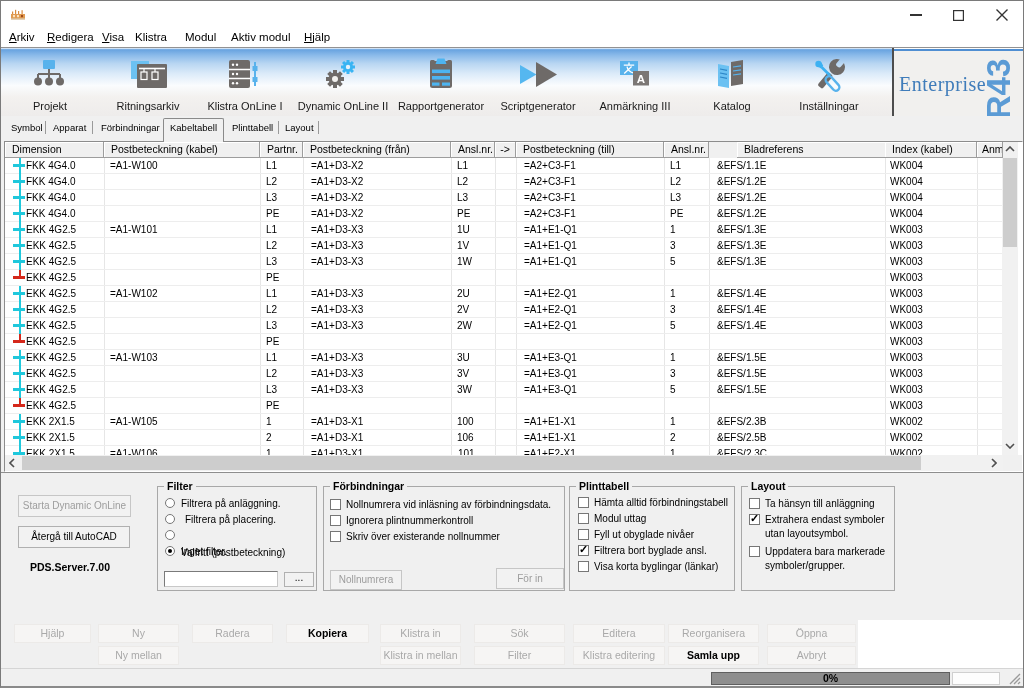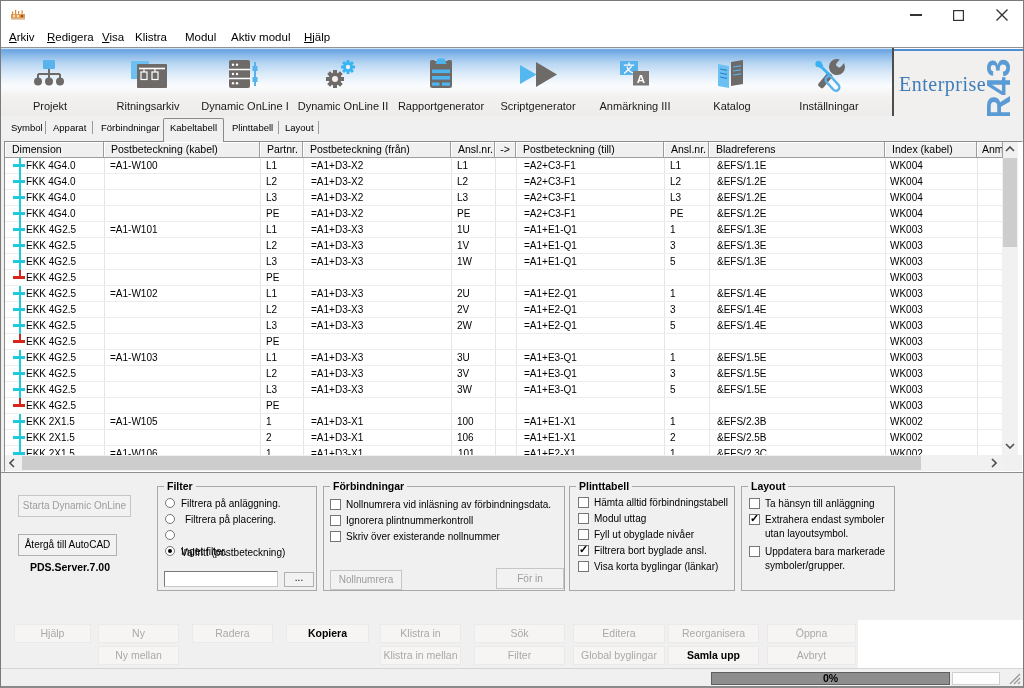--- a/index.html
+++ b/index.html
@@ -94,21 +94,21 @@
   <span style="left:134px">Klistra</span>
   <span style="left:184px">Modul</span>
   <span style="left:230px">Aktiv modul</span>
   <span style="left:303px"><u>H</u>jälp</span>
 </div>
 <div id="menusep"></div>
 
 <div id="toolbar">
   <div class="tlabel" style="left:-31px">Projekt</div>
   <div class="tlabel" style="left:67px">Ritningsarkiv</div>
-  <div class="tlabel" style="left:164px">Dynamic OnLine I</div>
+  <div class="tlabel" style="left:164px">Klistra OnLine I</div>
   <div class="tlabel" style="left:262px">Dynamic OnLine II</div>
   <div class="tlabel" style="left:360px">Rapportgenerator</div>
   <div class="tlabel" style="left:457px">Scriptgenerator</div>
   <div class="tlabel" style="left:554px">Anmärkning III</div>
   <div class="tlabel" style="left:651px">Katalog</div>
   <div class="tlabel" style="left:748px">Inställningar</div>
 
   <svg class="abs" style="left:32px;top:10px" width="32" height="32" viewBox="0 0 32 32">
   <path d="M16,10 V16 M5,16 H27 M5,16 V21 M16,16 V21 M27,16 V21" stroke="#6e6a68" stroke-width="2" fill="none"></path>
   <rect x="10" y="2" width="12" height="9" rx="1" fill="#58b2ec"></rect>
@@ -230,21 +230,21 @@
   <div id="tbody">
     <div id="thead">
       <div class="hc" style="left:0px;width:99px">Dimension</div>
       <div class="hc" style="left:99px;width:156px">Postbeteckning (kabel)</div>
       <div class="hc" style="left:255px;width:43px">Partnr.</div>
       <div class="hc" style="left:298px;width:148px">Postbeteckning (från)</div>
       <div class="hc" style="left:446px;width:44px">Ansl.nr.</div>
       <div class="hc" style="left:490px;width:21px;text-align:center;padding-left:0">-&gt;</div>
       <div class="hc" style="left:511px;width:148px">Postbeteckning (till)</div>
       <div class="hc" style="left:659px;width:45px">Ansl.nr.</div>
-      <div class="hc" style="left:704px;width:176px">Bladreferens</div>
+      <div class="hc" style="left:732px;width:176px">Bladreferens</div>
       <div class="hc" style="left:880px;width:92px">Index (kabel)</div>
       <div class="hc" style="left:972px;width:26px;padding-left:5px">Anmärkning</div>
     </div>
     <div class="gridv" style="left:99px"></div>
     <div class="gridv" style="left:255px"></div>
     <div class="gridv" style="left:298px"></div>
     <div class="gridv" style="left:446px"></div>
     <div class="gridv" style="left:490px"></div>
     <div class="gridv" style="left:511px"></div>
     <div class="gridv" style="left:659px"></div>
@@ -487,21 +487,21 @@
     <div id="hthumb"></div>
     <svg class="abs" style="left:986px;top:3px" width="6" height="10">
         <path d="M1,1 L5,5 L1,9" stroke="#4f4f4f" stroke-width="1.6" fill="none"></path>
       </svg>
   </div>
   <div id="corner"></div>
 </div>
 
 <div id="panel">
   <div class="btn dis" style="left:17px;top:22px;width:113px;height:22px;line-height:20px">Starta Dynamic OnLine</div>
-  <div class="btn" style="left:17px;top:61px;width:99px;height:22px;line-height:20px">Återgå till AutoCAD</div>
+  <div class="btn" style="left:17px;top:53px;width:112px;height:22px;line-height:20px">Återgå till AutoCAD</div>
   <div class="lbl" style="left:29px;top:88px;font-weight:bold;font-size:10.5px">PDS.Server.7.00</div>
 
   <div class="gbox" style="left:156px;top:13px;width:160px;height:105px">
     <span class="glabel">Filter</span>
     <span class="radio" style="left:7px;top:11px"></span>
       <span class="lbl" style="left:23px;top:11px">Filtrera på anläggning.</span>
     <span class="radio" style="left:7px;top:27px"></span>
       <span class="lbl" style="left:27px;top:27px">Filtrera på placering.</span>
     <span class="radio" style="left:7px;top:43px"></span>
       <span class="lbl" style="left:23px;top:60px">Valfritt (postbeteckning)</span>
@@ -561,21 +561,21 @@
 <div class="gb" style="left:192px;top:624px;width:81px">Radera</div>
 <div class="gb en" style="left:286px;top:624px;width:83px">Kopiera</div>
 <div class="gb" style="left:380px;top:624px;width:81px">Klistra in</div>
 <div class="gb" style="left:474px;top:624px;width:91px">Sök</div>
 <div class="gb" style="left:573px;top:624px;width:92px">Editera</div>
 <div class="gb" style="left:668px;top:624px;width:91px">Reorganisera</div>
 <div class="gb" style="left:767px;top:624px;width:89px">Öppna</div>
 <div class="gb" style="left:98px;top:646px;width:81px">Ny mellan</div>
 <div class="gb" style="left:380px;top:646px;width:81px">Klistra in mellan</div>
 <div class="gb" style="left:474px;top:646px;width:91px">Filter</div>
-<div class="gb" style="left:573px;top:646px;width:92px">Global byglingar</div>
+<div class="gb" style="left:573px;top:646px;width:92px">Klistra editering</div>
 <div class="gb en" style="left:668px;top:646px;width:91px">Samla upp</div>
 <div class="gb" style="left:767px;top:646px;width:89px">Avbryt</div>
 <div id="whitebox"></div>
 
 <div id="status">
   <div id="pbar">0%</div>
   <div id="pwhite"></div>
   <svg class="abs" style="left:1008px;top:4px" width="12" height="12">
     <path d="M11,1 L1,11 M11,5 L5,11 M11,9 L9,11" stroke="#9a9a9a" stroke-width="1.3"></path>
   </svg>

